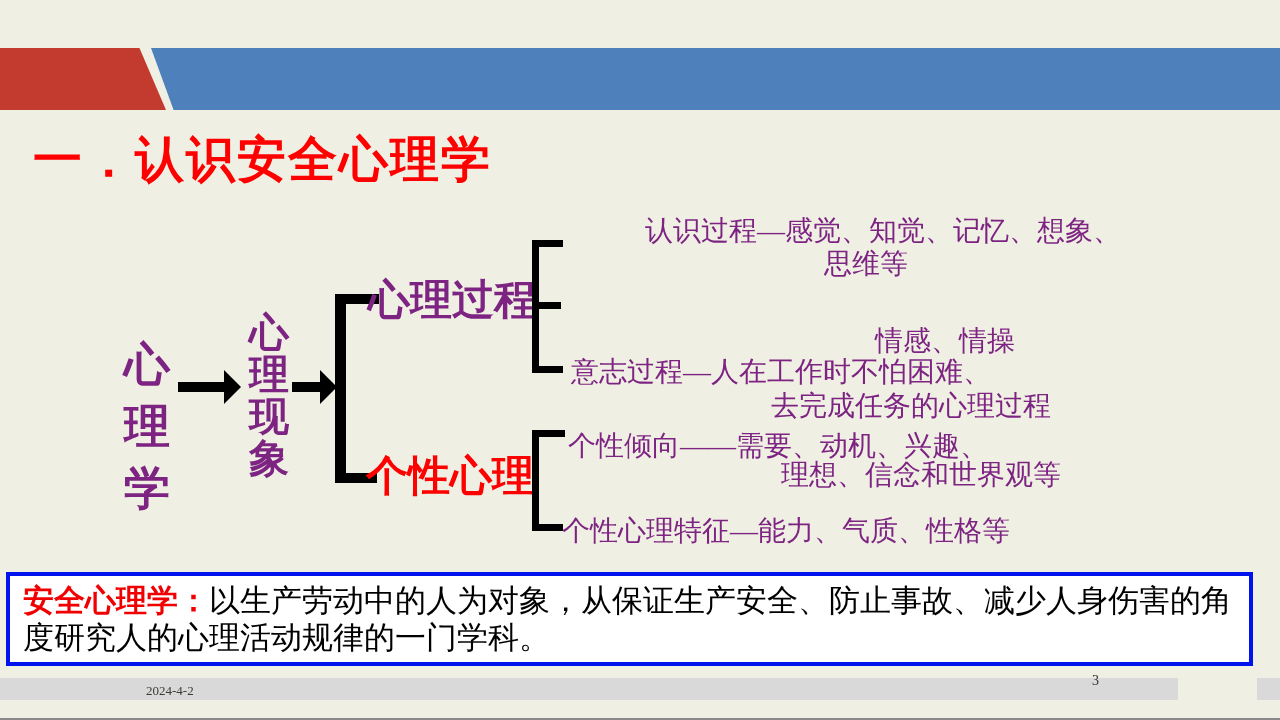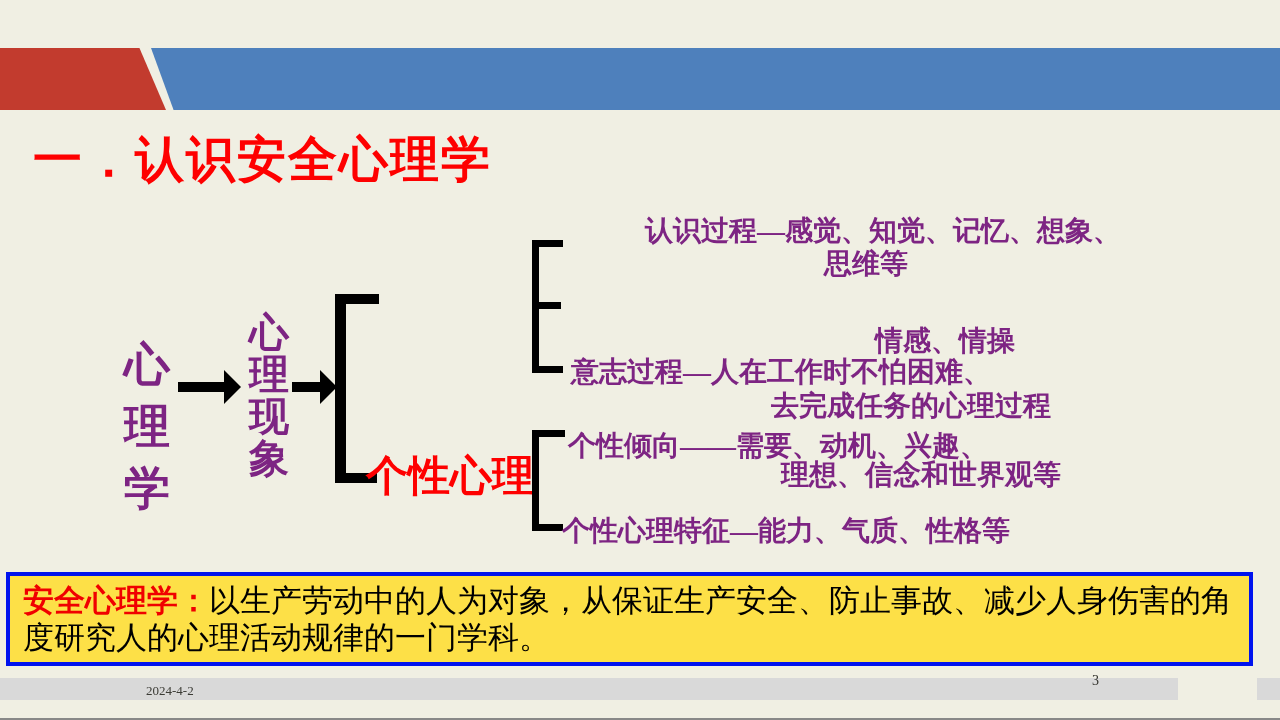--- a/index.html
+++ b/index.html
@@ -54,34 +54,34 @@
   .sa-s2  { left:532px; top:302px; width:29px; height:7px; }
   .sa-s3  { left:532px; top:366px; width:31px; height:7px; }
   .sb-v   { left:532px; top:430px; width:7px;  height:101px; }
   .sb-s1  { left:532px; top:430px; width:33px; height:7px; }
   .sb-s2  { left:532px; top:524px; width:31px; height:7px; }
   
   .branch-label { position:absolute; font-size:42px; font-weight:bold; white-space:nowrap; }
   .branch-label.process     { left:368px; top:272px; color:#7D2483; }
   .branch-label.personality { left:366px; top:448px; color:#FE0000; }
   
-  .pl { position:absolute; font-size:28px; font-weight:bold; color:#7D2483; white-space:nowrap; }
+  .pl { position:absolute; font-size:28px; font-weight:normal; color:#7D2483; white-space:nowrap; }
   .pl1 { left:645px; top:212px; }
   .pl2 { left:824px; top:245px; }
   .pl3 { left:563px; top:287px; }
   .pl4 { left:875px; top:322px; }
   .pl5 { left:571px; top:353px; }
   .pl6 { left:771px; top:387px; }
   .pl7 { left:568px; top:427px; }
   .pl8 { left:781px; top:456px; }
   .pl9 { left:562px; top:512px; }
   
   .definition-box {
     position:absolute; left:6px; top:572px; width:1247px; height:94px;
-    border:4px solid #0013EE; background:#fde047;
+    border:4px solid #0013EE; background:#ffffff;
     padding:6px 10px 0 13px;
     font-family:"Liberation Sans","DejaVu Sans",sans-serif;
     font-size:31px; line-height:37px; color:#000;
   }
   .definition-box .term { color:#F00000; font-weight:bold; }
   
   .footer-bar       { position:absolute; left:0;     top:678px; width:1178px; height:22px; background:#D9D9D9; }
   .footer-bar-right { position:absolute; left:1257px; top:678px; width:23px;  height:22px; background:#D9D9D9; }
   .footer-date { position:absolute; left:146px;  top:683px; font-size:13px; color:#3B3B35; }
   .footer-page { position:absolute; left:1092px; top:673px; font-size:14px; color:#33332D; }
@@ -101,20 +101,21 @@
 
   <div class="shaft a1s"></div>
   <div class="head  a1h"></div>
   <div class="shaft a2s"></div>
   <div class="head  a2h"></div>
 
   <div class="bk mb-v"></div>
   <div class="bk mb-s1"></div>
   <div class="bk mb-s2"></div>
 
+  <div class="branch-label process">心理过程</div>
   <div class="branch-label personality">个性心理</div>
 
   <div class="bk sa-v"></div>
   <div class="bk sa-s1"></div>
   <div class="bk sa-s2"></div>
   <div class="bk sa-s3"></div>
 
   <div class="bk sb-v"></div>
   <div class="bk sb-s1"></div>
   <div class="bk sb-s2"></div>

